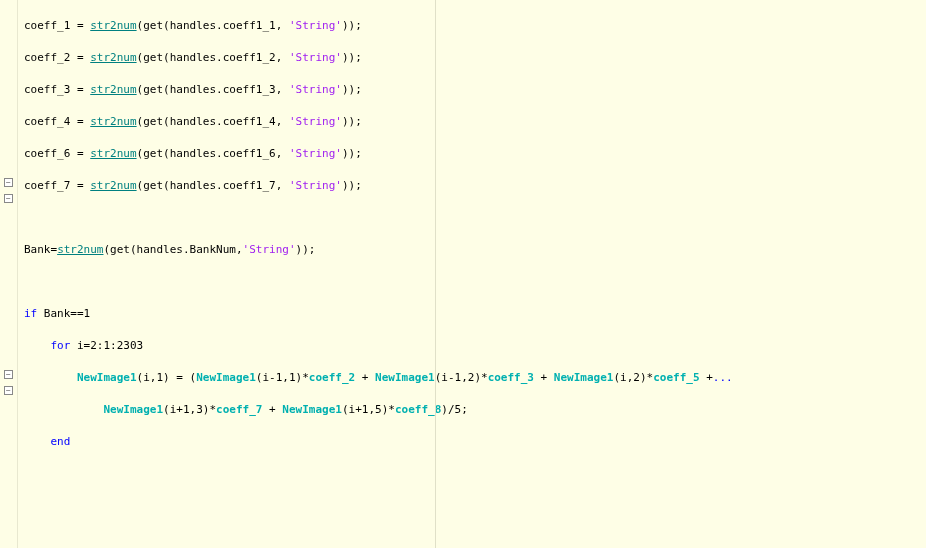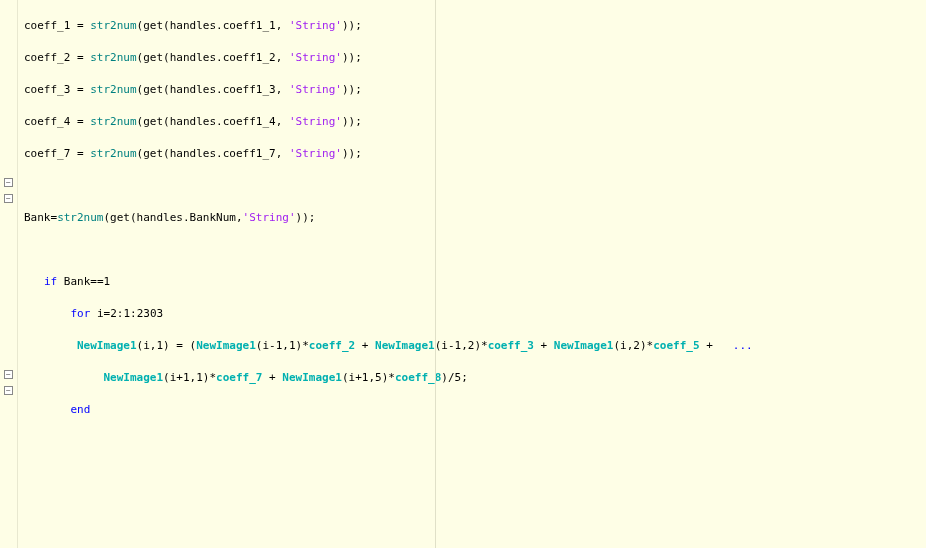--- a/index.html
+++ b/index.html
@@ -39,46 +39,47 @@
     left: 4px;
     width: 9px;
     height: 9px;
     border: 1px solid #888;
     background: #fff;
     font-size: 8px;
     line-height: 7px;
     text-align: center;
     color: #666;
   }
-  .kw { color: #0000ff; margin-left: 20px; }
+  .kw { color: #0000ff; }
   .str { color: #a020f0; }
   .fn { color: #008080; }
   .var { color: #00b0b0; font-weight: bold; }
-  .underline { }
+  .underline { text-decoration: underline; }
   .line { height: 16px; }
 </style>
 </head>
 <body>
 
 <div class="gutter"></div>
 <div class="center-guide"></div>
 
 <div class="editor">
 <div class="line"><span>coeff_1 = </span><span class="fn underline">str2num</span><span>(get(handles.coeff1_1, </span><span class="str">'String'</span><span>));</span></div>
 <div class="line"><span>coeff_2 = </span><span class="fn underline">str2num</span><span>(get(handles.coeff1_2, </span><span class="str">'String'</span><span>));</span></div>
 <div class="line"><span>coeff_3 = </span><span class="fn underline">str2num</span><span>(get(handles.coeff1_3, </span><span class="str">'String'</span><span>));</span></div>
 <div class="line"><span>coeff_4 = </span><span class="fn underline">str2num</span><span>(get(handles.coeff1_4, </span><span class="str">'String'</span><span>));</span></div>
+<div class="line"><span>coeff_6 = </span><span class="fn underline">str2num</span><span>(get(handles.coeff1_6, </span><span class="str">'String'</span><span>));</span></div>
 <div class="line"><span>coeff_7 = </span><span class="fn underline">str2num</span><span>(get(handles.coeff1_7, </span><span class="str">'String'</span><span>));</span></div>
 <div class="line"></div>
 <div class="line"><span>Bank=</span><span class="fn underline">str2num</span><span>(get(handles.BankNum,</span><span class="str">'String'</span><span>));</span></div>
 <div class="line"></div>
 <div class="line"><span class="kw">if</span><span> Bank==1</span></div>
 <div class="line">    <span class="kw">for</span><span> i=2:1:2303</span></div>
 <div class="line"><span>        </span><span class="var">NewImage1</span><span>(i,1) = (</span><span class="var">NewImage1</span><span>(i-1,1)*</span><span class="var">coeff_2</span><span> + </span><span class="var">NewImage1</span><span>(i-1,2)*</span><span class="var">coeff_3</span><span> + </span><span class="var">NewImage1</span><span>(i,2)*</span><span class="var">coeff_5</span><span> +</span><span class="kw">...</span></div>
-<div class="line"><span>            </span><span class="var">NewImage1</span><span>(i+1,1)*</span><span class="var">coeff_7</span><span> + </span><span class="var">NewImage1</span><span>(i+1,5)*</span><span class="var">coeff_8</span><span>)/5;</span></div>
+<div class="line"><span>            </span><span class="var">NewImage1</span><span>(i+1,3)*</span><span class="var">coeff_7</span><span> + </span><span class="var">NewImage1</span><span>(i+1,5)*</span><span class="var">coeff_8</span><span>)/5;</span></div>
 <div class="line">    <span class="kw">end</span></div>
 <div class="line"></div>
 
 
 
 
 
 
 
 

